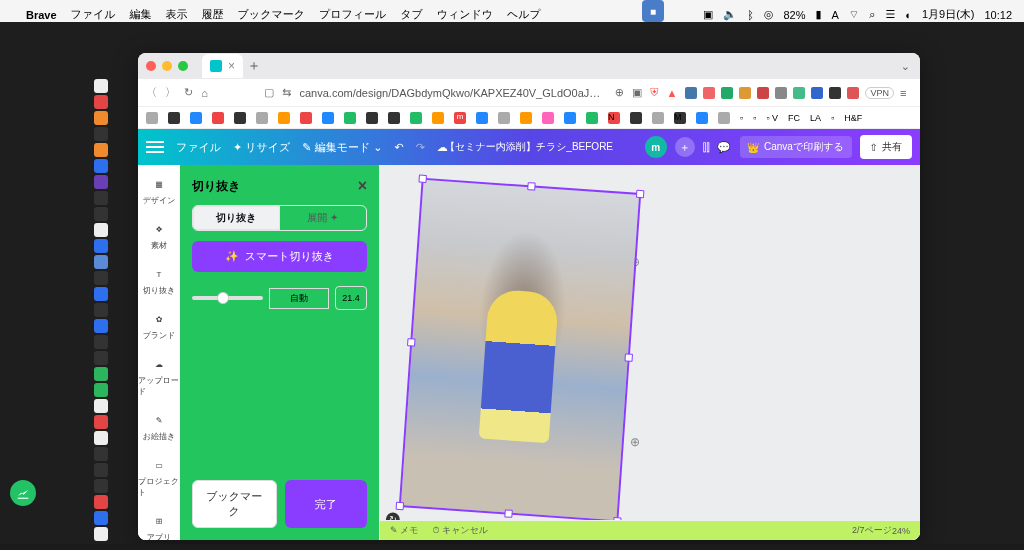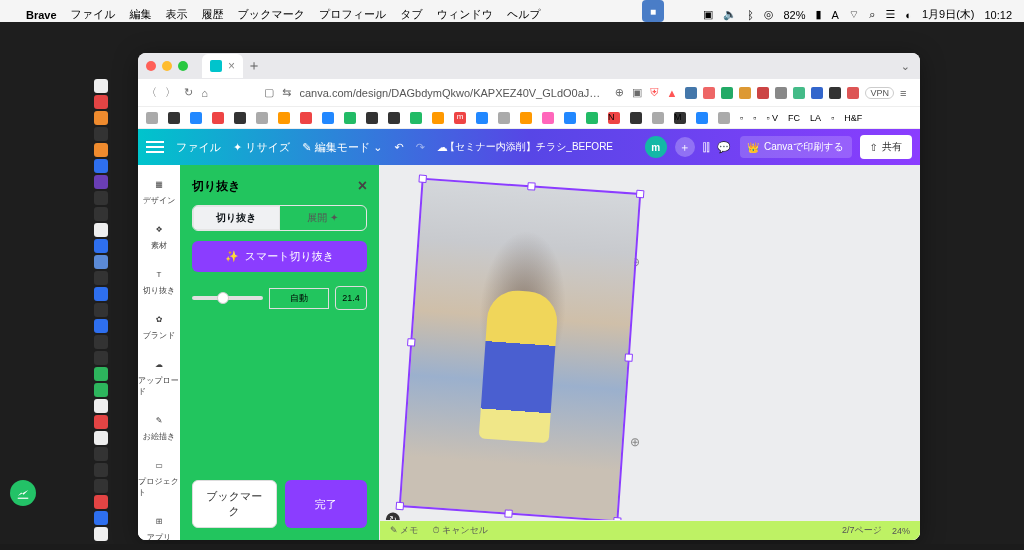--- a/index.html
+++ b/index.html
@@ -112,21 +112,21 @@
   .handle { position: absolute; width: 8px; height: 8px; background: #fff; border: 1px solid #8b3dff; border-radius: 1px; }
   .h-tl { top: -5px; left: -5px; } .h-tr{ top:-5px; right:-5px;} .h-bl{bottom:-5px;left:-5px;} .h-br{bottom:-5px;right:-5px;}
   .h-tm{top:-5px;left:50%;margin-left:-4px;} .h-bm{bottom:-5px;left:50%;margin-left:-4px;}
   .h-lm{left:-5px;top:50%;margin-top:-4px;} .h-rm{right:-5px;top:50%;margin-top:-4px;}
   .rot-handle { position:absolute; bottom:-22px; left:-14px; width:14px;height:14px;background:#333;border-radius:50%; display:flex;align-items:center;justify-content:center;color:#fff;font-size:9px;}
 
   .replace-pill { position:absolute; left: 116px; top: 370px; width:22px;height:22px;background:#fff;border:1px solid #ccc;border-radius:50%; display:flex;align-items:center;justify-content:center;font-size:11px;color:#555; }
 
   
   .canva-footer { position:absolute; left:0; right:0; bottom:0; height:20px; background:#bef264; border-top:1px solid #eee; display:flex; align-items:center; padding:0 10px; font-size:9px; color:#555; gap:14px; }
-  .canva-footer .right { margin-left:auto; display:flex; gap:10px; align-items:center;}
+  .canva-footer .right { margin-left:auto; display:flex; align-items:center;}
 
   
   .taskbar { position:absolute; bottom:0; left:0; right:0; height:6px; background:#1b1b1b; }
 
   svg { display: block; }
 </style>
 </head>
 <body>
 
 <div class="mac-menubar">

